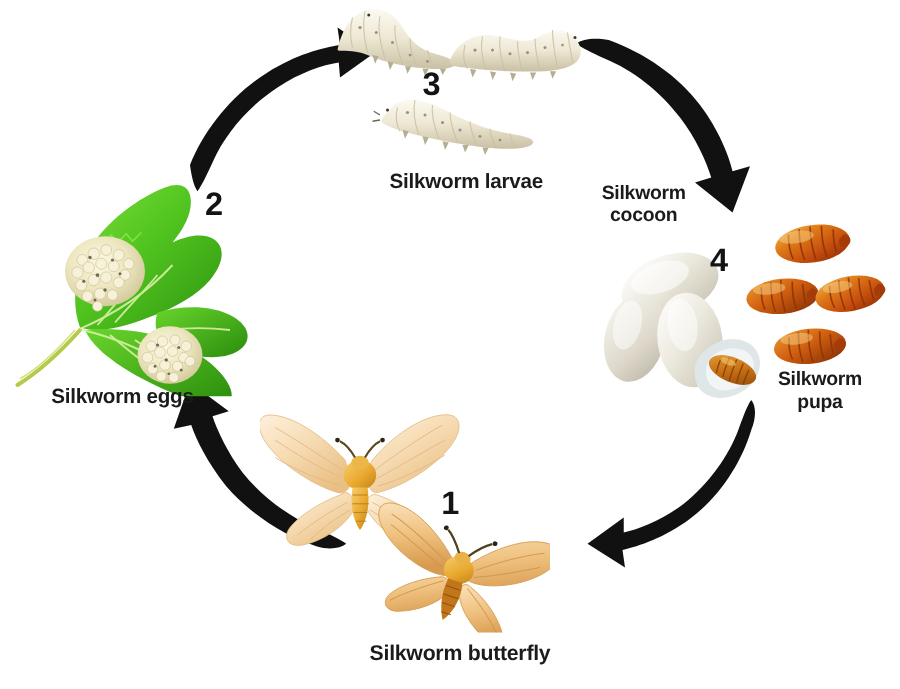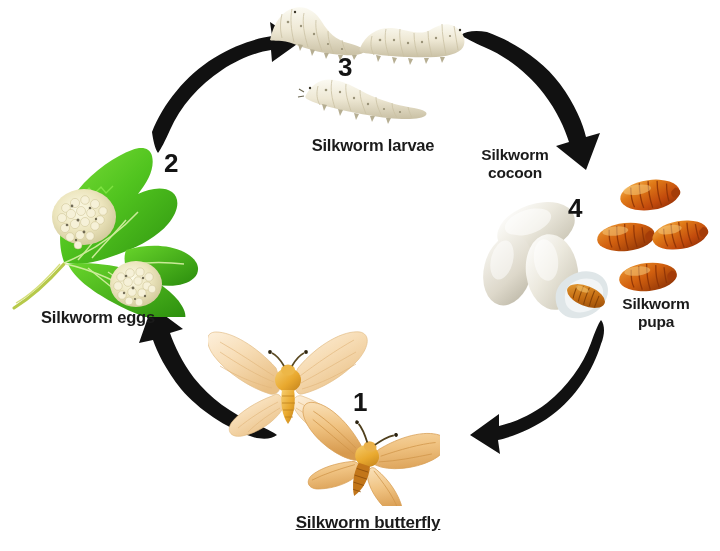--- a/index.html
+++ b/index.html
@@ -33,21 +33,21 @@
     font-weight: bold;
     font-size: 26px;
     font-family: "Liberation Sans", sans-serif;
     line-height: 1;
   }
 
   #label-eggs      { left: 18px;  top: 308px; width: 160px; font-size: 16.5px; text-align: center; }
   #label-larvae    { left: 288px; top: 136px; width: 170px; font-size: 16.5px; }
   #label-cocoon    { left: 452px; top: 146px; width: 126px; font-size: 15.5px; }
   #label-pupa      { left: 600px; top: 295px; width: 112px; font-size: 15.5px; }
-  #label-butterfly { left: 268px; top: 513px; width: 200px; font-size: 17px; text-decoration: underline; }
+  #label-butterfly { left: 268px; top: 513px; width: 200px; font-size: 17px; }
 
   #num-1 { left: 353px; top: 389px; }
   #num-2 { left: 164px; top: 150px; }
   #num-3 { left: 338px; top: 54px;  }
   #num-4 { left: 568px; top: 195px; }
 
   
   .art { position: absolute; }
   #art-arrows { left: 0; top: 0; width: 720px; height: 551px; }
   #art-eggs      { left: 8px;   top: 112px; width: 200px; height: 205px; }

